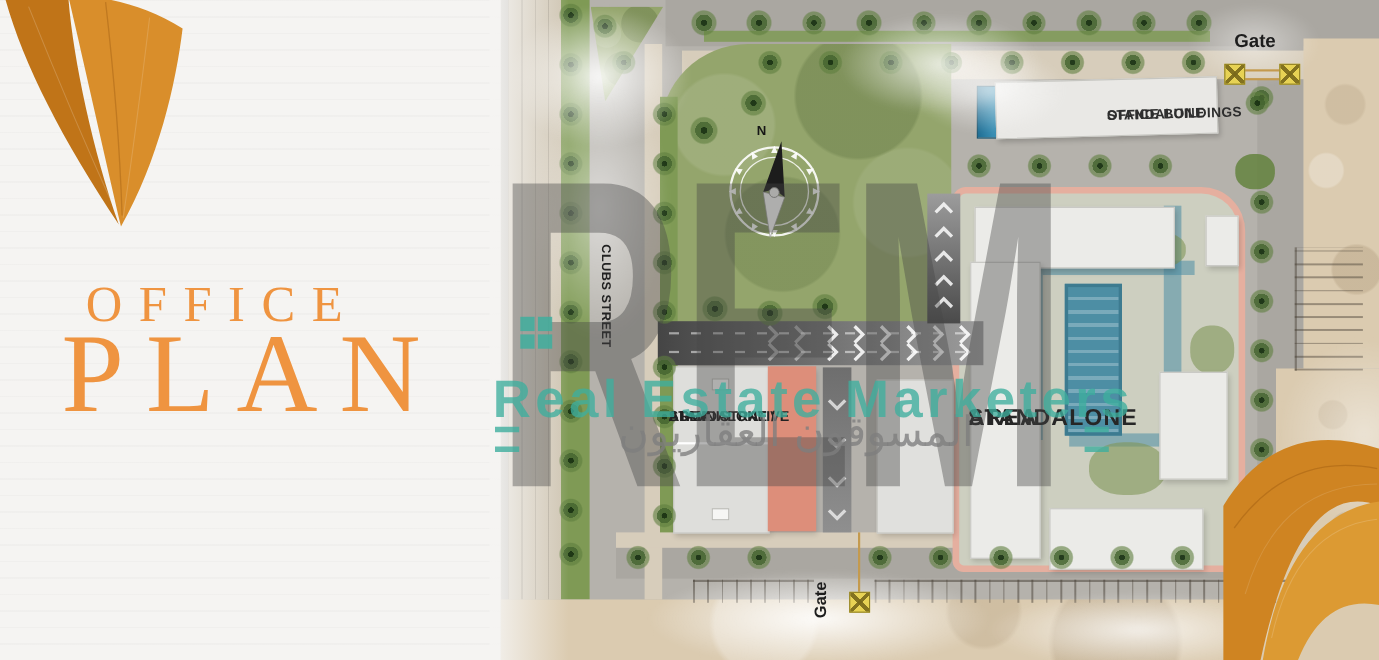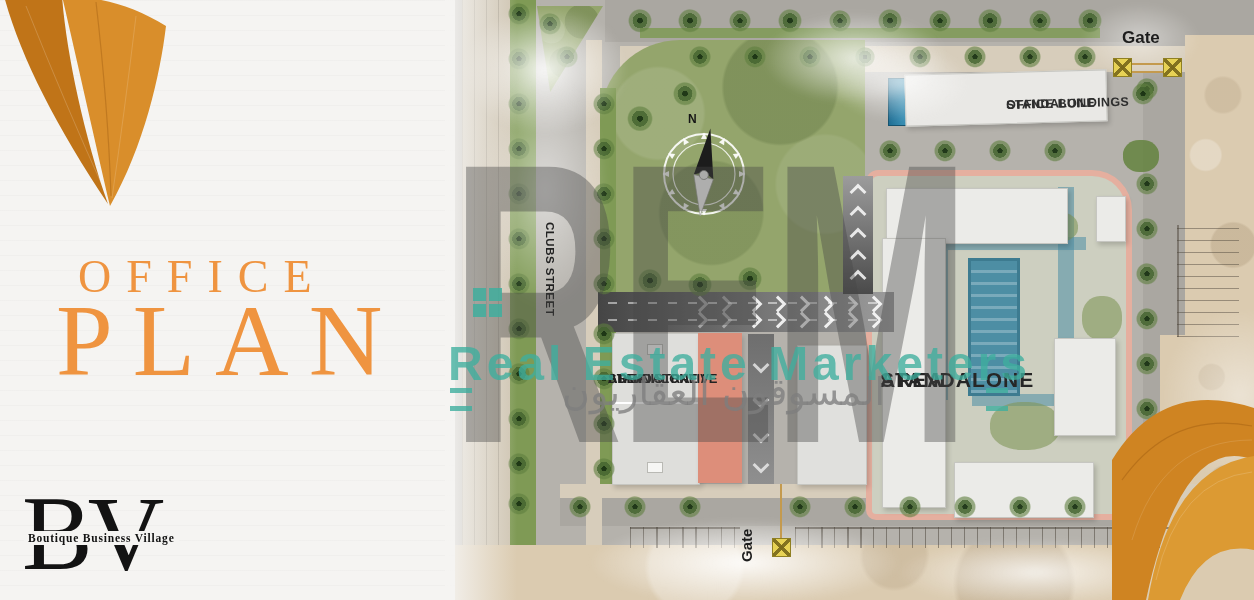--- a/index.html
+++ b/index.html
@@ -317,24 +317,20 @@
   <div class="left-panel">
     <svg class="leaf-tl" width="190" height="220" viewBox="0 0 190 220">
       <path d="M 8,0 C 24,60 60,130 112,208 C 88,140 70,55 66,0 Z" fill="#c07418"></path>
       <path d="M 66,0 C 80,60 100,150 114,210 C 148,150 164,80 170,30 C 135,8 98,0 66,0 Z" fill="#d98e2b"></path>
       <path d="M 30,10 Q 70,110 110,198" stroke="rgba(255,255,255,.18)" stroke-width="1" fill="none"></path>
       <path d="M 100,6 Q 112,110 115,200" stroke="rgba(120,60,0,.25)" stroke-width="1.2" fill="none"></path>
       <path d="M 140,20 Q 128,120 116,202" stroke="rgba(255,255,255,.15)" stroke-width="1" fill="none"></path>
     </svg>
     <div class="title-line1">OFFICE</div>
     <div class="title-line2">PLAN</div>
-    <div class="bv-logo">
-      <div class="bv-monogram">BV</div>
-      <div class="bv-subtitle">Boutique Business Village</div>
-    </div>
   </div>
 
   <svg class="leaf-br" width="142" height="210" viewBox="0 0 142 210">
     <path d="M 0,70 Q 50,-12 142,18 L 142,70 Q 70,42 34,210 L 0,210 Z" fill="#cf8422"></path>
     <path d="M 36,210 Q 58,78 142,66 L 142,160 Q 92,150 68,210 Z" fill="#dc9a33"></path>
     <path d="M 10,90 Q 60,20 140,36" stroke="rgba(120,60,0,.25)" stroke-width="1.2" fill="none"></path>
     <path d="M 44,190 Q 66,90 140,82" stroke="rgba(255,255,255,.16)" stroke-width="1" fill="none"></path>
     <path d="M 20,150 Q 50,50 140,50" stroke="rgba(255,255,255,.12)" stroke-width="1" fill="none"></path>
   </svg>
 </div>

